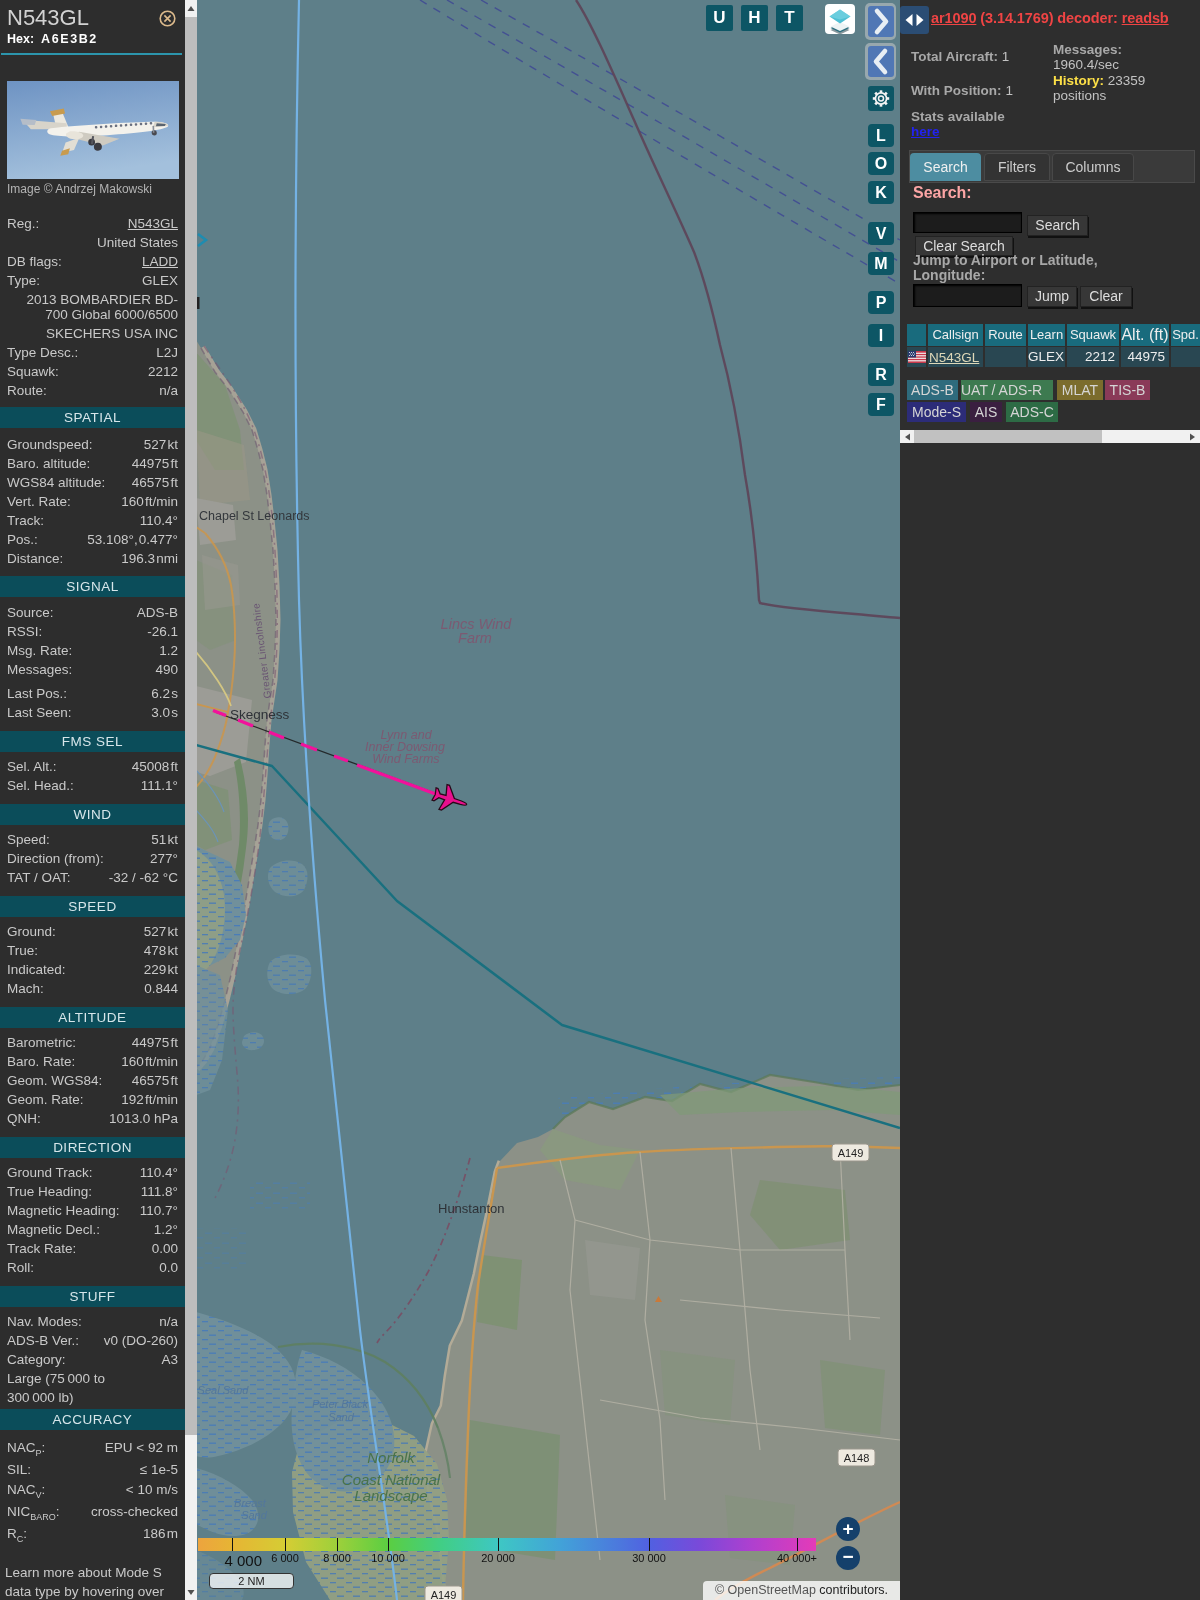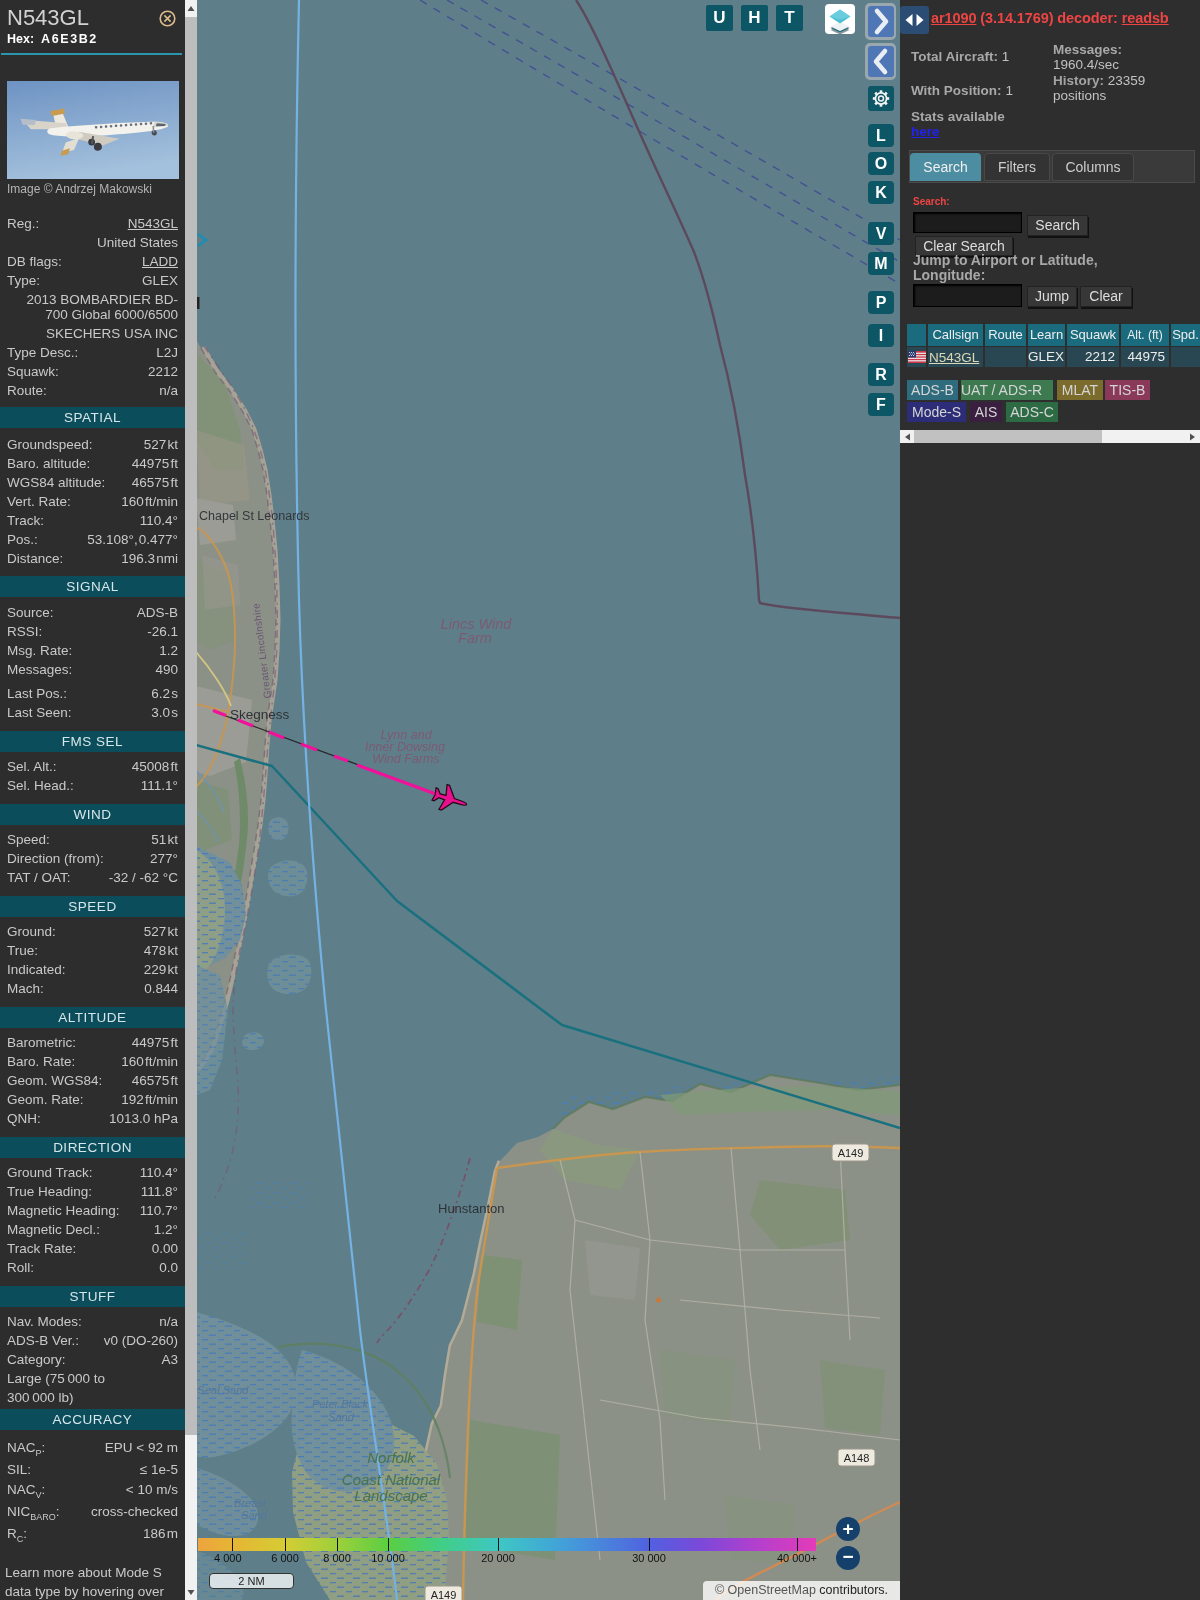--- a/index.html
+++ b/index.html
@@ -488,21 +488,21 @@
 <div class="mbtn lbtn" style="top:363px;">R</div>
 <div class="mbtn lbtn" style="top:393px;">F</div>
 <div style="position:absolute;left:1px;top:1538px;width:618px;height:13px;background:linear-gradient(to right,#eda43e 0%,#e6b534 5.7%,#d5cd34 14.2%,#9cd03b 22.7%,#5ace42 30.9%,#41ce85 39.3%,#3ec7c4 48.7%,#42a2d8 58.7%,#4c77dd 68.4%,#5160e1 73.1%,#7b49d9 81.4%,#ae40cf 89.5%,#e43bb8 100%);"></div>
 <div style="position:absolute;left:35px;top:1538px;width:1px;height:13px;background:#111;"></div>
 <div style="position:absolute;left:88px;top:1538px;width:1px;height:13px;background:#111;"></div>
 <div style="position:absolute;left:140px;top:1538px;width:1px;height:13px;background:#111;"></div>
 <div style="position:absolute;left:191px;top:1538px;width:1px;height:13px;background:#111;"></div>
 <div style="position:absolute;left:301px;top:1538px;width:1px;height:13px;background:#111;"></div>
 <div style="position:absolute;left:452px;top:1538px;width:1px;height:13px;background:#111;"></div>
 <div style="position:absolute;left:600px;top:1538px;width:1px;height:13px;background:#111;"></div>
-<div style="position:absolute;left:17px;top:1552px;width:60px;text-align:left;font-size:11px;color:#111;">4 000</div>
+<div style="position:absolute;left:5px;top:1552px;width:60px;text-align:right;font-size:15px;color:#111;">4 000</div>
 <div style="position:absolute;left:58px;top:1552px;width:60px;text-align:center;font-size:11px;color:#111;">6 000</div>
 <div style="position:absolute;left:110px;top:1552px;width:60px;text-align:center;font-size:11px;color:#111;">8 000</div>
 <div style="position:absolute;left:161px;top:1552px;width:60px;text-align:center;font-size:11px;color:#111;">10 000</div>
 <div style="position:absolute;left:271px;top:1552px;width:60px;text-align:center;font-size:11px;color:#111;">20 000</div>
 <div style="position:absolute;left:422px;top:1552px;width:60px;text-align:center;font-size:11px;color:#111;">30 000</div>
 <div style="position:absolute;left:570px;top:1552px;width:60px;text-align:center;font-size:11px;color:#111;">40 000+</div>
 <div style="position:absolute;left:12px;top:1573px;width:83px;height:14px;background:rgba(255,255,255,0.75);border:1.5px solid #333;border-radius:4px;font-size:11px;color:#222;text-align:center;line-height:14px;">2 NM</div>
 <div style="position:absolute;left:639px;top:1517px;width:24px;height:24px;background:#15406b;border-radius:50%;color:#fff;font-size:19px;font-weight:bold;text-align:center;line-height:23px;">+</div>
 <div style="position:absolute;left:639px;top:1546px;width:24px;height:24px;background:#15406b;border-radius:50%;color:#fff;font-size:19px;font-weight:bold;text-align:center;line-height:21px;">−</div>
 <div style="position:absolute;left:506px;top:1581px;width:197px;height:19px;background:rgba(255,255,255,0.8);border-radius:4px 0 0 0;font-size:12.5px;color:#555;text-align:center;line-height:19px;white-space:nowrap;">© OpenStreetMap <span style="color:#222;">contributors.</span></div>
@@ -510,40 +510,40 @@
 <div id="rpanel">
     <div style="position:absolute;left:0px;top:6px;width:29px;height:28px;background:#2b4d74;border-radius:3px;"></div>
 <svg style="position:absolute;left:0px;top:6px;" width="29" height="28">
       <path d="M12.5,8 L12.5,20 L5.5,14 Z" fill="#fff"></path>
       <path d="M16.5,8 L16.5,20 L23.5,14 Z" fill="#fff"></path>
     </svg>
 <div style="position:absolute;left:31px;top:10px;font-size:14.5px;letter-spacing:-0.1px;font-weight:bold;color:#ef4444;white-space:nowrap;"><span class="und">ar1090</span> (3.14.1769) decoder: <span class="und">readsb</span></div>
 <div style="position:absolute;left:11px;top:49px;font-size:13.5px;font-weight:bold;color:#a8a8a8;">Total Aircraft: <span style="font-weight:normal;color:#c2c2c2;">1</span></div>
 <div style="position:absolute;left:153px;top:42px;font-size:13.5px;color:#c2c2c2;"><b style="color:#a8a8a8;">Messages:</b><br>1960.4/sec</div>
 <div style="position:absolute;left:11px;top:83px;font-size:13.5px;font-weight:bold;color:#a8a8a8;">With Position: <span style="font-weight:normal;color:#c2c2c2;">1</span></div>
-<div style="position:absolute;left:153px;top:73px;font-size:13.5px;color:#c2c2c2;"><b style="color:#a3a3a3;">History:</b> 23359<br>positions</div>
+<div style="position:absolute;left:153px;top:73px;font-size:13.5px;color:#c2c2c2;"><b style="color:#fde047;">History:</b> 23359<br>positions</div>
 <div style="position:absolute;left:11px;top:109px;font-size:13.5px;font-weight:bold;color:#a8a8a8;">Stats available<br><a style="color:#2222ee;text-decoration:underline;">here</a></div>
 <div style="position:absolute;left:9px;top:150px;width:286px;height:33px;background:#3a3a3a;border:1px solid #4a4a4a;box-sizing:border-box;"></div>
 <div style="position:absolute;left:10px;top:153px;width:71px;height:28px;background:#4d8da1;border-radius:4px 4px 0 0;color:#f0f0f0;font-size:14px;text-align:center;line-height:28px;">Search</div>
 <div style="position:absolute;left:84px;top:153px;width:66px;height:28px;background:#333;border:1px solid #484848;box-sizing:border-box;border-radius:4px 4px 0 0;color:#ccc;font-size:14px;text-align:center;line-height:27px;">Filters</div>
 <div style="position:absolute;left:152px;top:153px;width:82px;height:28px;background:#333;border:1px solid #484848;box-sizing:border-box;border-radius:4px 4px 0 0;color:#ccc;font-size:14px;text-align:center;line-height:27px;">Columns</div>
-<div style="position:absolute;left:13px;top:196px;font-size:10px;font-weight:bold;color:#ef4444;">Search:</div>
+<div style="position:absolute;left:13px;top:184px;font-size:16px;font-weight:bold;color:#fca5a5;">Search:</div>
 <div style="position:absolute;left:13px;top:212px;width:107px;height:19px;background:#1c1c1c;border:1px solid #000;box-shadow:inset 1px 1px 2px #000;"></div>
 <div style="position:absolute;left:127px;top:215px;width:59px;height:19px;background:#373737;border:1px solid #222;box-shadow:1px 2px 0 #111;color:#ddd;font-size:14px;text-align:center;line-height:19px;">Search</div>
 <div style="position:absolute;left:15px;top:236px;width:96px;height:18px;background:#373737;border:1px solid #222;box-shadow:1px 2px 0 #111;color:#ddd;font-size:14px;text-align:center;line-height:18px;">Clear Search</div>
 <div style="position:absolute;left:13px;top:253px;font-size:14px;font-weight:bold;color:#a8a8a8;line-height:15px;">Jump to Airport or Latitude,<br>Longitude:</div>
 <div style="position:absolute;left:13px;top:284px;width:107px;height:21px;background:#1c1c1c;border:1px solid #000;box-shadow:inset 1px 1px 2px #000;"></div>
 <div style="position:absolute;left:127px;top:286px;width:48px;height:19px;background:#373737;border:1px solid #222;box-shadow:1px 2px 0 #111;color:#ddd;font-size:14px;text-align:center;line-height:19px;">Jump</div>
 <div style="position:absolute;left:180px;top:286px;width:50px;height:19px;background:#373737;border:1px solid #222;box-shadow:1px 2px 0 #111;color:#ddd;font-size:14px;text-align:center;line-height:19px;">Clear</div>
 <div style="position:absolute;left:7px;top:324px;width:19px;height:22px;background:#196b7d;color:#eee;font-size:13px;text-align:center;line-height:22px;"></div>
 <div style="position:absolute;left:28px;top:324px;width:55px;height:22px;background:#196b7d;color:#eee;font-size:13px;text-align:center;line-height:22px;">Callsign</div>
 <div style="position:absolute;left:85px;top:324px;width:41px;height:22px;background:#196b7d;color:#eee;font-size:13px;text-align:center;line-height:22px;">Route</div>
 <div style="position:absolute;left:128px;top:324px;width:37px;height:22px;background:#196b7d;color:#eee;font-size:13px;text-align:center;line-height:22px;">Learn</div>
 <div style="position:absolute;left:167px;top:324px;width:52px;height:22px;background:#196b7d;color:#eee;font-size:13px;text-align:center;line-height:22px;">Squawk</div>
-<div style="position:absolute;left:221px;top:324px;width:48px;height:22px;background:#196b7d;color:#eee;font-size:12px;text-align:center;line-height:22px;">Alt.&nbsp;(ft)</div>
+<div style="position:absolute;left:221px;top:324px;width:48px;height:22px;background:#196b7d;color:#eee;font-size:16px;text-align:center;line-height:22px;">Alt.&nbsp;(ft)</div>
 <div style="position:absolute;left:271px;top:324px;width:29px;height:22px;background:#196b7d;color:#eee;font-size:13px;text-align:center;line-height:22px;">Spd.</div>
 <div style="position:absolute;left:7px;top:347px;width:19px;height:20px;background:#294752;font-size:13.5px;line-height:20px;"></div>
 <div style="position:absolute;left:28px;top:347px;width:55px;height:20px;background:#294752;font-size:13.5px;line-height:20px;"></div>
 <div style="position:absolute;left:85px;top:347px;width:41px;height:20px;background:#294752;font-size:13.5px;line-height:20px;"></div>
 <div style="position:absolute;left:128px;top:347px;width:37px;height:20px;background:#294752;font-size:13.5px;line-height:20px;"><span style="color:#eee;">GLEX</span></div>
 <div style="position:absolute;left:167px;top:347px;width:52px;height:20px;background:#294752;font-size:13.5px;line-height:20px;">
       <span style="float:right;margin-right:4px;color:#eee;">2212</span>
     </div>
 <div style="position:absolute;left:221px;top:347px;width:48px;height:20px;background:#294752;font-size:13.5px;line-height:20px;">
       <span style="float:right;margin-right:4px;color:#eee;">44975</span>

